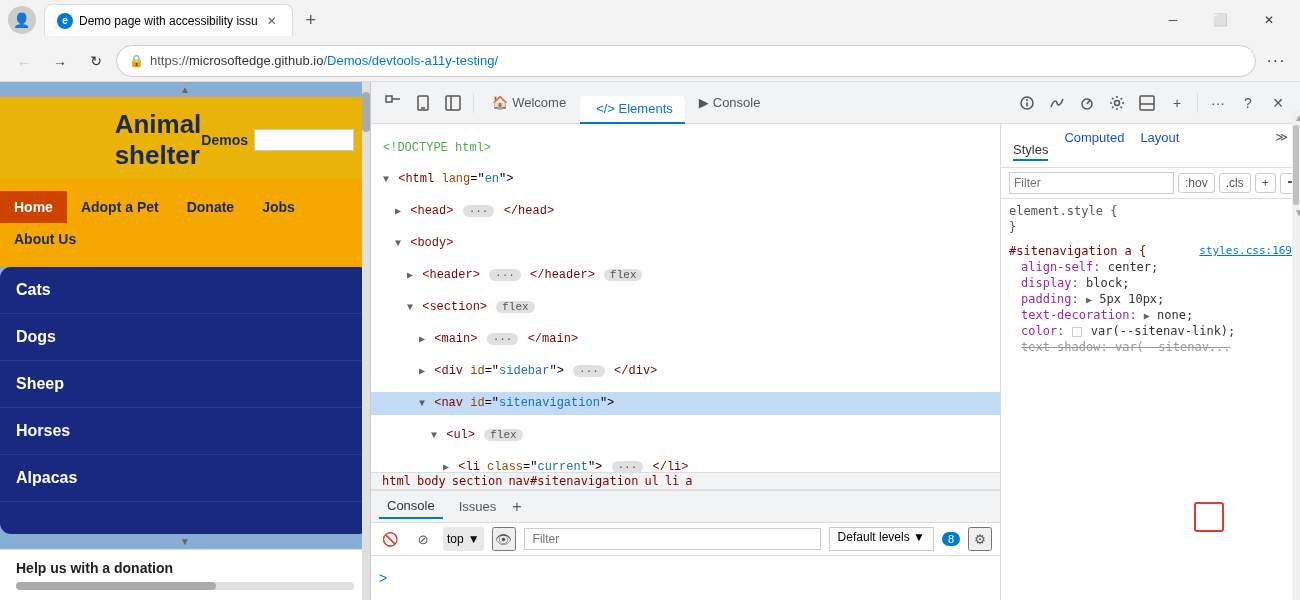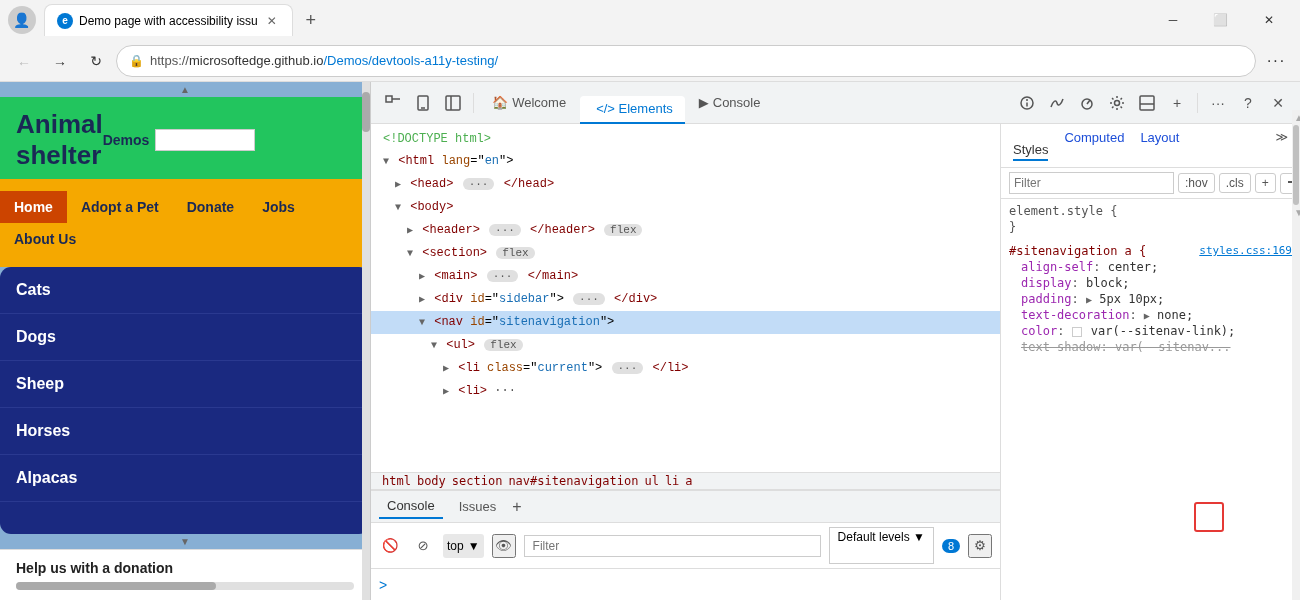--- a/index.html
+++ b/index.html
@@ -27,21 +27,21 @@
     .address-bar { flex: 1; height: 32px; border-radius: 16px; background: white; border: 1px solid #ccc; display: flex; align-items: center; padding: 0 12px; gap: 6px; }
     .lock-icon { color: #666; font-size: 12px; }
     .url-text { font-size: 13px; color: #333; flex: 1; }
     .more-btn { width: 32px; height: 32px; border-radius: 50%; display: flex; align-items: center; justify-content: center; cursor: pointer; color: #333; font-size: 16px; letter-spacing: 1px; border: none; background: transparent; }
 
     
     .main-area { display: flex; flex: 1; overflow: hidden; }
 
     
     .website-content { width: 370px; background: #87afd4; display: flex; flex-direction: column; position: relative; overflow: hidden; flex-shrink: 0; }
-    .site-header { background: #22c55e; padding: 12px 16px 8px; display: flex; align-items: center; justify-content: flex-start; }
+    .site-header { background: #eab308; padding: 12px 16px 8px; display: flex; align-items: center; justify-content: flex-end; }
     .site-title { font-size: 26px; font-weight: bold; color: #1a2955; line-height: 1.2; }
     .search-area { display: flex; align-items: center; gap: 6px; }
     .search-label { color: #1a2955; font-size: 14px; font-weight: 600; }
     .search-input { width: 100px; height: 22px; border: 1px solid #ccc; background: white; }
 
     
     .site-nav { background: #f5a800; display: flex; flex-wrap: wrap; padding: 12px 0; }
     .nav-item { padding: 8px 14px; color: #1a2955; font-size: 14px; font-weight: 600; cursor: pointer; }
     .nav-item.active { background: #cc4400; color: white; }
 
@@ -71,21 +71,21 @@
     .dt-tab { padding: 4px 12px; height: 28px; display: flex; align-items: center; gap: 4px; cursor: pointer; border-radius: 4px; font-size: 13px; color: #555; border: none; background: transparent; }
     .dt-tab.active { background: white; color: #0078d4; border-bottom: 2px solid #0078d4; border-radius: 4px 4px 0 0; margin-top: 14px; }
     .dt-separator { width: 1px; height: 20px; background: #ddd; margin: 0 4px; }
     .dt-right-icons { margin-left: auto; display: flex; align-items: center; gap: 2px; }
 
     
     .dt-body { display: flex; flex: 1; overflow: hidden; }
 
     
     .dt-elements { flex: 1; padding: 4px 0; overflow-y: auto; font-family: 'Consolas', 'Courier New', monospace; font-size: 12px; background: white; }
-    .dt-line { padding: 1px 8px 1px 12px; line-height: 20px; cursor: pointer; white-space: nowrap; }
+    .dt-line { padding: 1px 8px 1px 12px; line-height: 20px; cursor: pointer; white-space: nowrap; margin-top: 9px; }
     .dt-line.selected { background: #c2dcf7; }
     .dt-indent-1 { padding-left: 24px; }
     .dt-indent-2 { padding-left: 36px; }
     .dt-indent-3 { padding-left: 48px; }
     .dt-indent-4 { padding-left: 60px; }
     .dt-indent-5 { padding-left: 72px; }
     .tag { color: #800000; }
     .attr-name { color: #994500; }
     .attr-val { color: #1a6fb5; }
     .triangle { color: #666; font-size: 10px; margin-right: 2px; cursor: pointer; }
@@ -119,21 +119,21 @@
     .dt-console { border-top: 1px solid #ddd; height: 110px; display: flex; flex-direction: column; }
     .dt-console-toolbar { height: 32px; background: #f1f3f4; border-bottom: 1px solid #ddd; display: flex; align-items: center; padding: 0 8px; gap: 8px; }
     .console-tab { padding: 4px 8px; font-size: 13px; cursor: pointer; color: #555; }
     .console-tab.active { border-bottom: 2px solid #0078d4; color: #333; }
     .console-plus { color: #555; cursor: pointer; font-size: 16px; }
     .console-bar { display: flex; align-items: center; padding: 4px 8px; gap: 8px; border-bottom: 1px solid #ddd; }
     .console-icon-btn { width: 24px; height: 24px; display: flex; align-items: center; justify-content: center; color: #555; cursor: pointer; border: none; background: transparent; }
     .context-select { background: #e8e8e8; border: none; padding: 2px 4px; font-size: 12px; height: 24px; cursor: pointer; display: flex; align-items: center; gap: 4px; border-radius: 3px; }
     .eye-btn { width: 24px; height: 24px; display: flex; align-items: center; justify-content: center; color: #555; cursor: pointer; }
     .filter-box { flex: 1; height: 22px; border: 1px solid #ccc; padding: 0 8px; font-size: 12px; }
-    .level-select { padding: 2px 8px; font-size: 12px; background: white; border: 1px solid #ccc; cursor: pointer; height: 37px; }
+    .level-select { padding: 2px 8px; font-size: 12px; background: white; border: 1px solid #ccc; cursor: pointer; height: 24px; }
     .badge-count { background: #0078d4; color: white; border-radius: 8px; padding: 1px 6px; font-size: 11px; }
     .gear-btn { width: 24px; height: 24px; display: flex; align-items: center; justify-content: center; color: #555; cursor: pointer; margin-left: auto; }
     .console-input-area { flex: 1; display: flex; align-items: center; padding: 0 8px; }
     .console-prompt { color: #0078d4; font-size: 14px; margin-right: 4px; }
   </style>
 </head>
 <body>
 
 <div class="browser-chrome">
 

